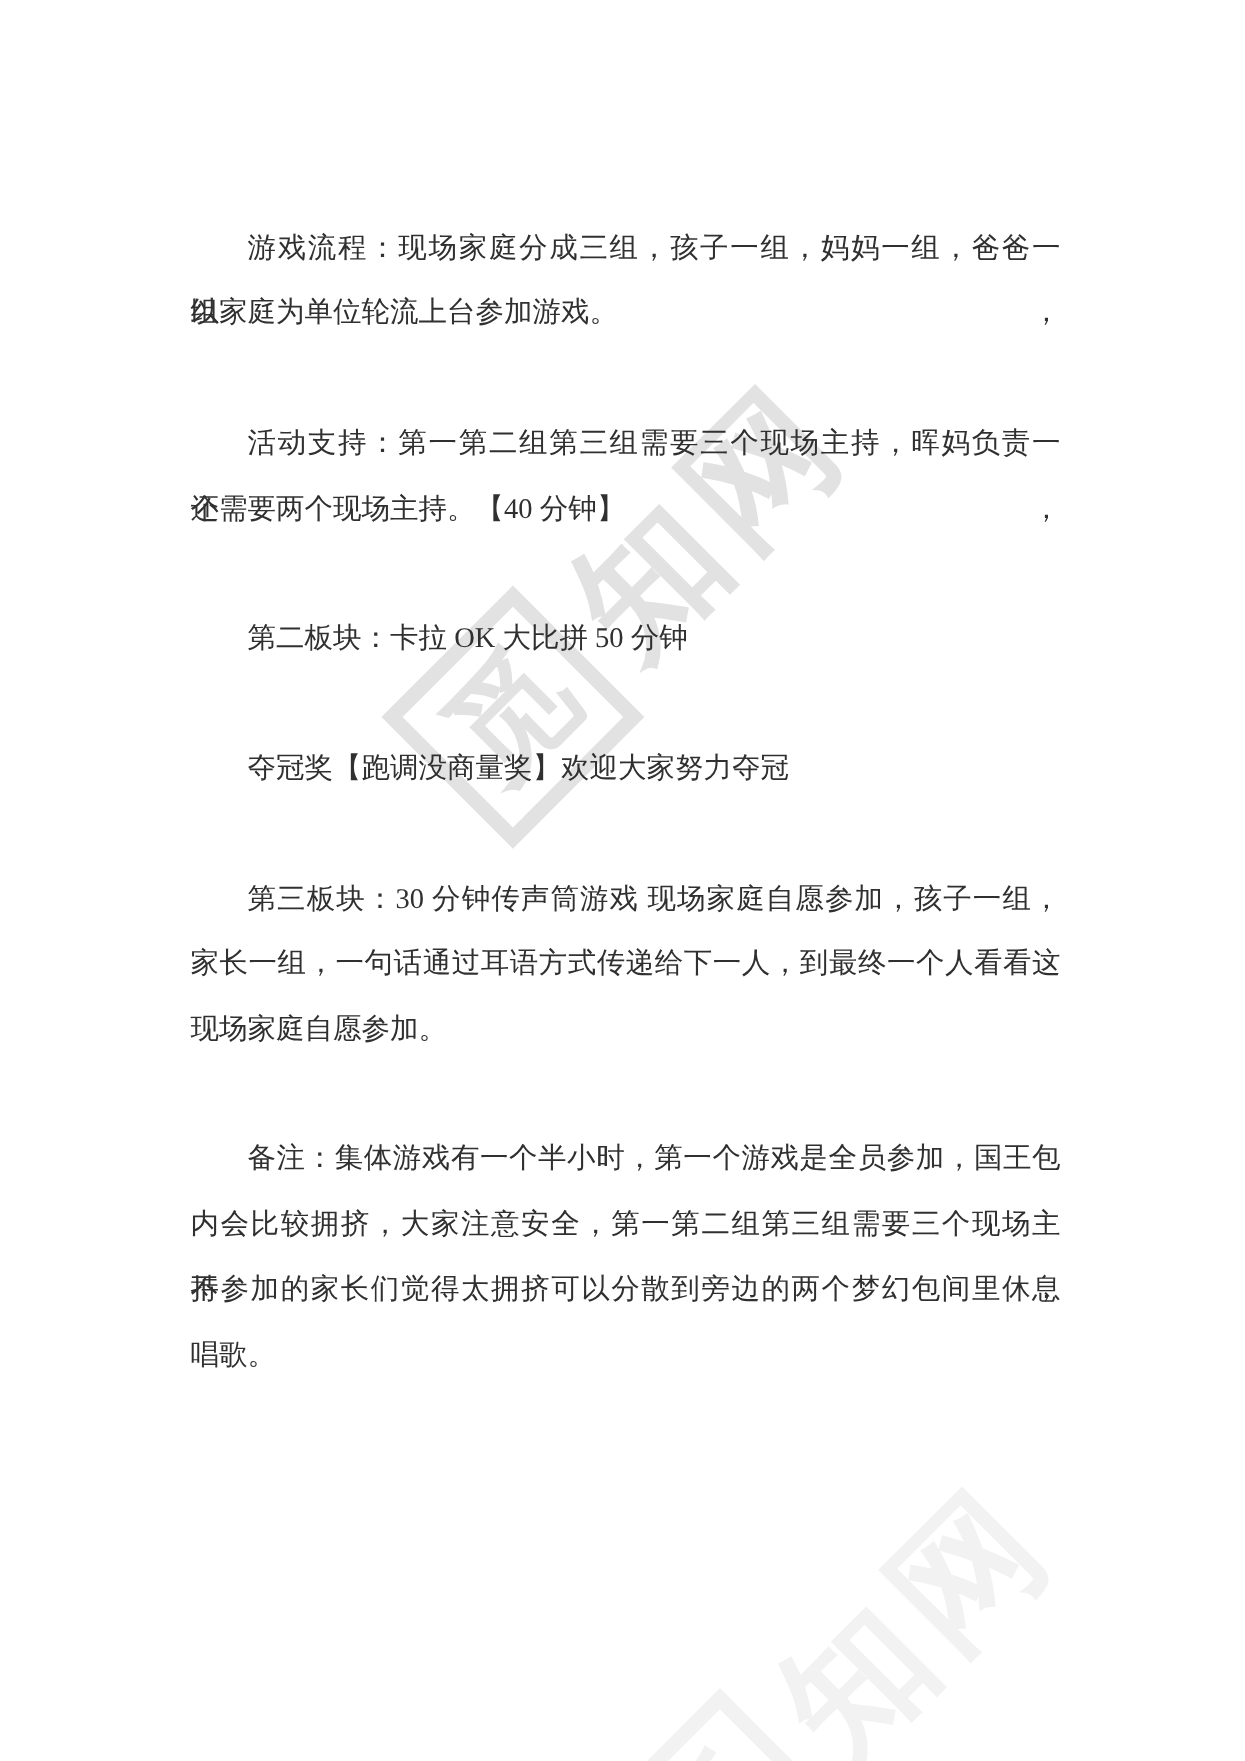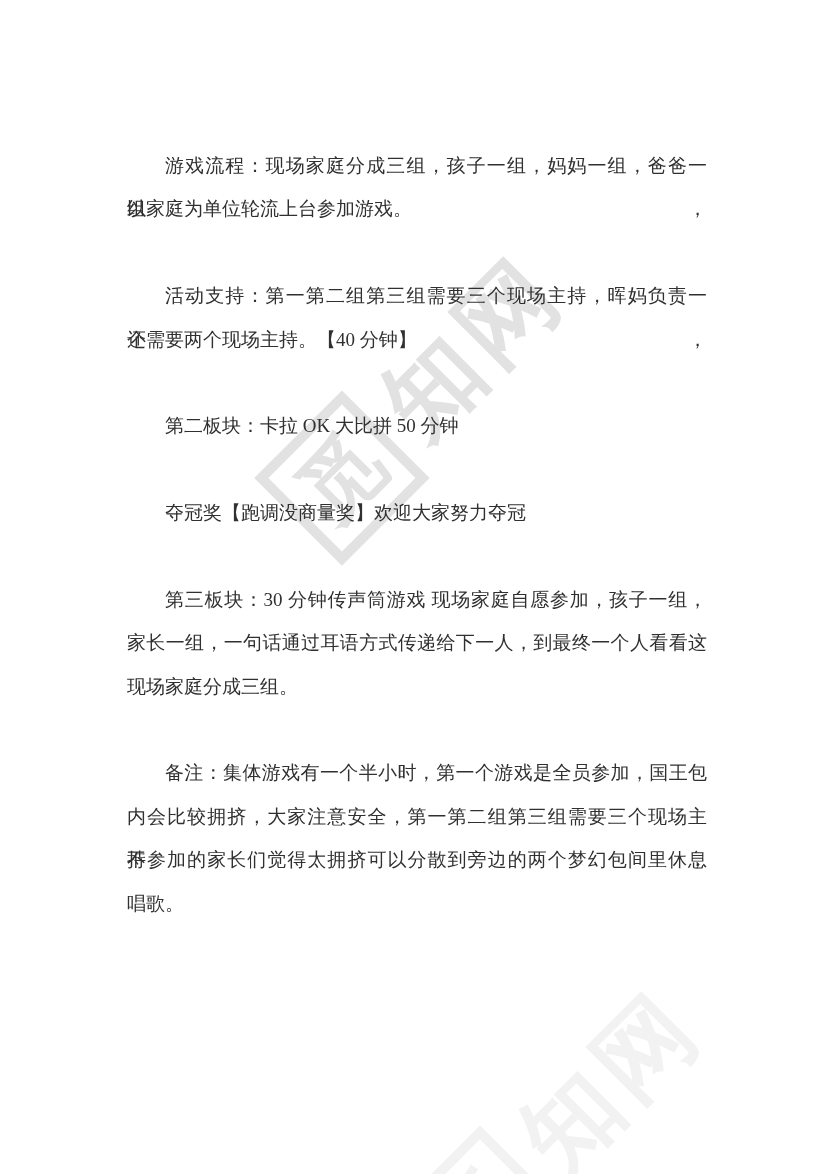--- a/index.html
+++ b/index.html
@@ -84,21 +84,21 @@
       <span class="line indent">第二板块：卡拉 OK 大比拼 50 分钟</span>
     </p>
 
     <p class="para">
       <span class="line indent">夺冠奖【跑调没商量奖】欢迎大家努力夺冠</span>
     </p>
 
     <p class="para">
       <span class="line indent fill">第三板块：30 分钟传声筒游戏 现场家庭自愿参加，孩子一组，</span>
       <span class="line fill">家长一组，一句话通过耳语方式传递给下一人，到最终一个人看看这</span>
-      <span class="line">现场家庭分成三组。</span>
+      <span class="line">现场家庭自愿参加。</span>
     </p>
 
     <p class="para">
       <span class="line indent fill">备注：集体游戏有一个半小时，第一个游戏是全员参加，国王包</span>
       <span class="line fill">内会比较拥挤，大家注意安全，第一第二组第三组需要三个现场主持，</span>
       <span class="line fill">不参加的家长们觉得太拥挤可以分散到旁边的两个梦幻包间里休息</span>
       <span class="line">唱歌。</span>
     </p>
 
 

